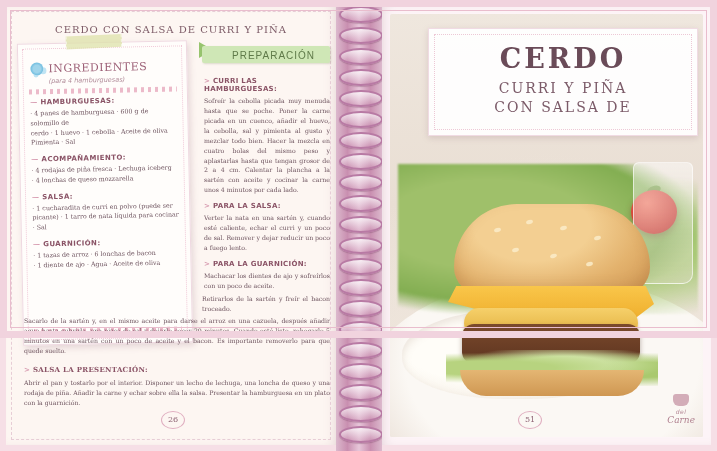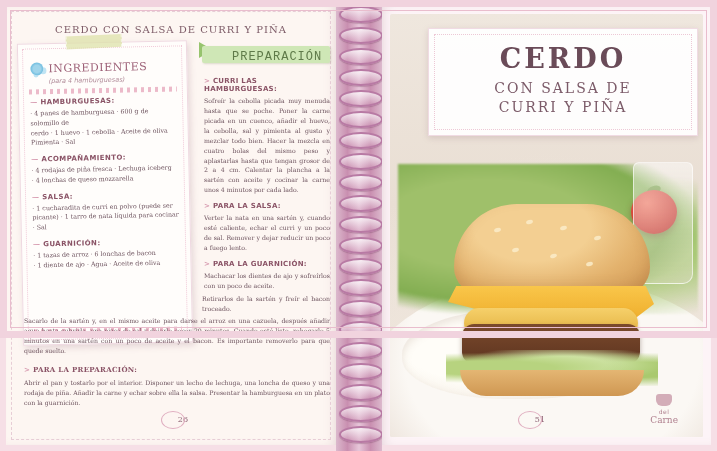--- a/index.html
+++ b/index.html
@@ -92,22 +92,22 @@
     background:repeating-linear-gradient(90deg,#e7a9bd 0 3px,transparent 3px 7px);
     opacity:.8;
   }
   
   .prep-banner{
     position:absolute;left:196px;top:40px;width:128px;height:17px;
     background:#cfe7b6;border-radius:2px;
     box-shadow:1px 1px 2px rgba(140,150,110,.3);
   }
   .prep-banner .lbl{
-    position:absolute;left:30px;top:4px;font-size:12px;letter-spacing:1px;
-    color:#5f7a49;font-family:Liberation Mono, monospace;
+    position:absolute;left:30px;top:4px;font-size:10px;letter-spacing:1px;
+    color:#5f7a49;font-family:Liberation Sans, sans-serif;
   }
   .prep-flag{
     position:absolute;left:193px;top:36px;width:0;height:0;
     border-left:14px solid #97c46e;border-top:8px solid transparent;border-bottom:8px solid transparent;
   }
   .prep-col{
     position:absolute;left:198px;top:64px;width:126px;
   }
   .prep-h{
     font-size:7px;color:#8a5366;font-weight:bold;margin:7px 0 3px;
@@ -128,21 +128,21 @@
     position:absolute;left:18px;top:310px;width:306px;
     font-family:"DejaVu Serif", serif;font-size:6.2px;line-height:1.6;
     color:#6c525d;text-align:justify;
   }
   .wide-h{
     font-size:7px;color:#8a5366;font-weight:bold;margin:8px 0 3px;letter-spacing:.3px;
   }
   .wide-h span.ar{color:#d79bb0;}
   
   .pagenum{
-    position:absolute;bottom:14px;width:30px;height:22px;text-align:right;
+    position:absolute;bottom:14px;width:30px;height:22px;text-align:center;
     font-size:8px;color:#8d6273;font-family:"DejaVu Serif", serif;line-height:22px;
   }
   .pagenum:before{
     content:"";position:absolute;left:50%;top:50%;width:22px;height:16px;
     transform:translate(-50%,-50%);
     border:1px solid #e0aec0;border-radius:50%;
   }
   .pagenum.left{left:152px;}
   .pagenum.right{right:166px;}
   
@@ -258,21 +258,21 @@
     position:absolute;top:14px;width:100%;text-align:center;
     font-family:"DejaVu Serif", serif;font-weight:bold;
     font-size:27px;letter-spacing:3px;color:#6a4b58;
   }
   .title-sub{
     position:absolute;top:50px;width:100%;text-align:center;
     font-family:"DejaVu Serif", serif;
     font-size:14px;letter-spacing:2px;color:#7b5a68;line-height:1.35;
   }
   .brand{
-    position:absolute;right:25px;bottom:12px;text-align:center;color:#b0808f;
+    position:absolute;right:8px;bottom:12px;text-align:center;color:#b0808f;font-style:italic;
   }
   .brand .b1{font-size:6px;letter-spacing:.5px;}
   .brand .b2{font-size:9px;font-family:"DejaVu Serif", serif;}
   .brand-icon{
     width:16px;height:12px;margin:0 auto 2px;
     background:#c99aa9;border-radius:3px 3px 6px 6px;opacity:.8;
   }
 </style>
 </head>
 <body>
@@ -352,21 +352,21 @@
         <span class="ar">&gt;</span> <span>PARA LA GUARNICIÓN:</span>
       </div>
       <div class="prep-p">Machacar los dientes de ajo y sofreírlos con un poco de aceite.</div>
     </div>
 
     <div class="hand-block">Retirarlos de la sartén y freír el bacon troceado.</div>
 
     <div class="wide-block">
       <div>Sacarlo de la sartén y, en el mismo aceite para darse el arroz en una cazuela, después añadir agua hasta cubrirla, una pizca de sal y dejarlo cocer 20 minutos. Cuando esté listo, rehogarlo 5 minutos en una sartén con un poco de aceite y el bacon. Es importante removerlo para que quede suelto.</div>
       <div class="wide-h">
-        <span class="ar">&gt;</span> <span>PARA LA PREPARACIÓN:</span>
+        <span class="ar">&gt;</span> <span>SALSA LA PRESENTACIÓN:</span>
       </div>
       <div>Abrir el pan y tostarlo por el interior. Disponer un lecho de lechuga, una loncha de queso y una rodaja de piña. Añadir la carne y echar sobre ella la salsa. Presentar la hamburguesa en un plato con la guarnición.</div>
     </div>
 
     <div class="pagenum left">26</div>
   </div>
 
   <div class="spine">
     <div class="ring" style="top:6px"></div>
     <div class="ring" style="top:27px"></div>
@@ -413,22 +413,22 @@
         <div class="cheese"></div>
         <div class="pineapple"></div>
         <div class="patty"></div>
         <div class="lettuce-layer"></div>
         <div class="bun-bottom"></div>
       </div>
 
       <div class="title-card">
         <div class="title-main">CERDO</div>
         <div class="title-sub">
+          <div>CURRI Y PIÑA</div>
           <div>CON SALSA DE</div>
-          <div>CURRI Y PIÑA</div>
         </div>
       </div>
 
       <div class="brand">
         <div class="brand-icon"></div>
         <div class="b1">del</div>
         <div class="b2">Carne</div>
       </div>
     </div>
 

